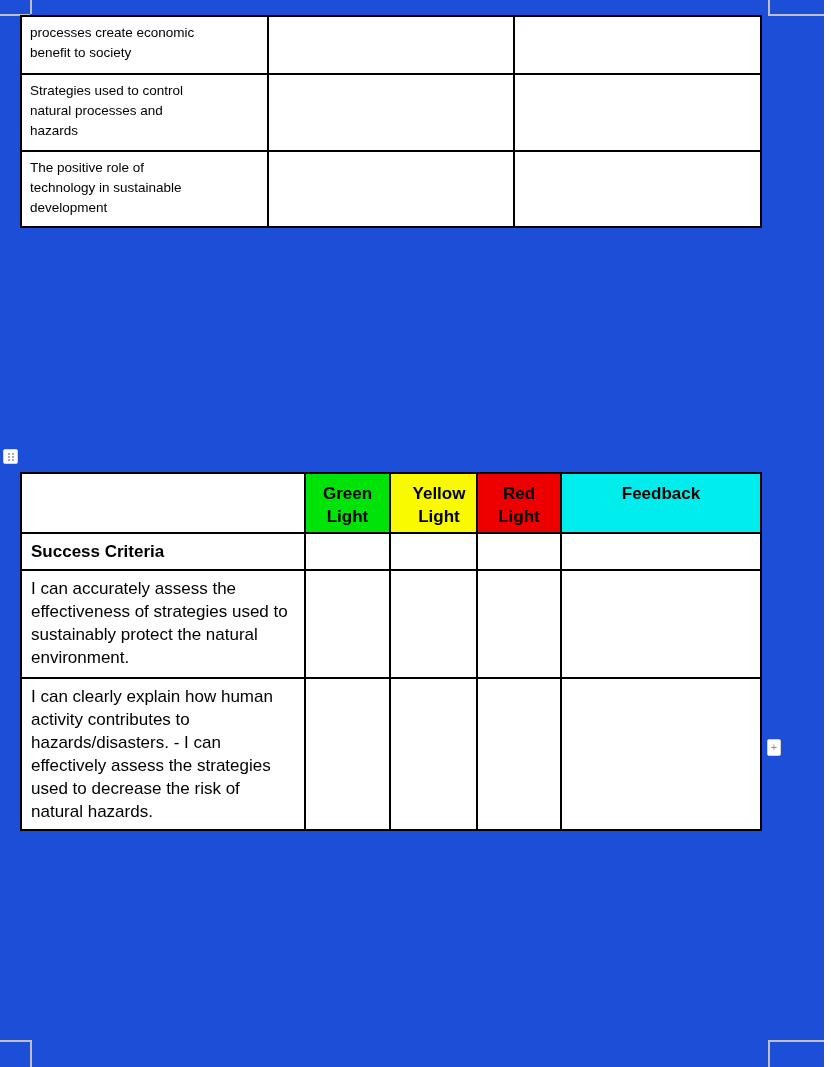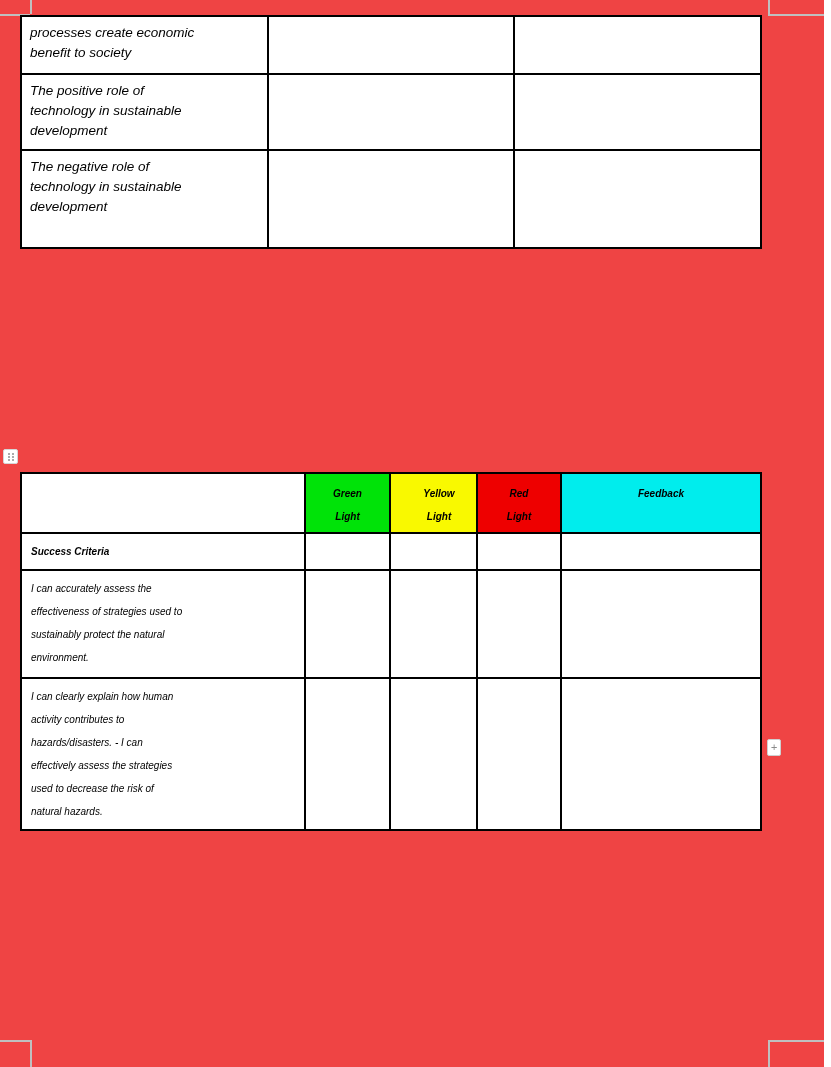--- a/index.html
+++ b/index.html
@@ -1,19 +1,19 @@
 <!DOCTYPE html>
 <html><head>
 <meta charset="utf-8">
 <style>
   * { margin:0; padding:0; box-sizing:border-box; }
   html,body { background:#fff; }
   #page {
-    position:relative; width:824px; height:1067px; background:#ef4444;
-    font-family:"Liberation Sans", sans-serif; color:#000; overflow:hidden;font-style:italic;
+    position:relative; width:824px; height:1067px; background:#1d4ed8;
+    font-family:"Liberation Sans", sans-serif; color:#000; overflow:hidden;
   }
 
   
   .corner { position:absolute; pointer-events:none; }
   .corner .h, .corner .v { position:absolute; background:#bfbfbf; }
   .corner .h { height:1.5px; } .corner .v { width:1.5px; }
   #mark-tl .v { left:30px; top:0; height:14px; } #mark-tl .h { left:0; top:14px; width:30px; }
   #mark-tr .v { left:768px; top:0; height:14px; } #mark-tr .h { left:768px; top:14px; width:63px; }
   #mark-bl .h { left:0; top:1040px; width:30px; } #mark-bl .v { left:30px; top:1040px; height:27px; }
   #mark-br .h { left:768px; top:1040px; width:63px; } #mark-br .v { left:768px; top:1040px; height:27px; }
@@ -24,21 +24,21 @@
 
   
   #table1 { left:20px; top:15px; width:740px; }
   #table1 td { padding:6px 8px 4px 8px; font-size:13.5px; line-height:20px; }
   #table1 .c0 { width:247px; } #table1 .c1 { width:246px; } #table1 .c2 { width:247px; }
   .t1r0 { height:58px; } .t1r1 { height:77px; } .t1r2 { height:79px; }
   .t1r3 { height:76px; } .t1r4 { height:98px; }
 
   
   #table2 { left:20px; top:472px; width:740px; }
-  #table2 td { padding:6px 9px 4px 9px; font-size:10px; line-height:23px; }
+  #table2 td { padding:6px 9px 4px 9px; font-size:17px; line-height:23px; }
   #table2 .c0 { width:284px; } #table2 .c1 { width:85px; } #table2 .c2 { width:87px; }
   #table2 .c3 { width:84px; } #table2 .c4 { width:200px; }
   #table2 td.hdr { font-weight:bold; text-align:center; padding-top:8px; }
   .t2h  { height:60px; } .t2sc { height:37px;border-radius:6px; }
   .t2r0 { height:86px; } .t2r1 { height:108px;border-radius:17px; } .t2r2 { height:110px; } .t2r3 { height:152px; }
   td.section-label { font-weight:bold; }
 
   
   #table-handle {
     position:absolute; left:3px; top:449px; width:15px; height:15px;
@@ -81,32 +81,32 @@
   <table id="table1">
     <tbody>
         <tr class="t1r0">
       <td class="c0">
             <span class="celltext">processes create economic
 benefit to society</span>
           </td>
       <td class="c1"></td>
       <td class="c2"></td>
     </tr>
-    <tr class="t1r3">
+    <tr class="t1r1">
       <td class="c0">
-            <span class="celltext">The positive role of
-technology in sustainable
-development</span>
+            <span class="celltext">Strategies used to control
+natural processes and
+hazards</span>
           </td>
       <td class="c1"></td>
       <td class="c2"></td>
     </tr>
-    <tr class="t1r4">
+    <tr class="t1r3">
       <td class="c0">
-            <span class="celltext">The negative role of
+            <span class="celltext">The positive role of
 technology in sustainable
 development</span>
           </td>
       <td class="c1"></td>
       <td class="c2"></td>
     </tr>
   </tbody>
     </table>
 
   <div id="table-handle">

